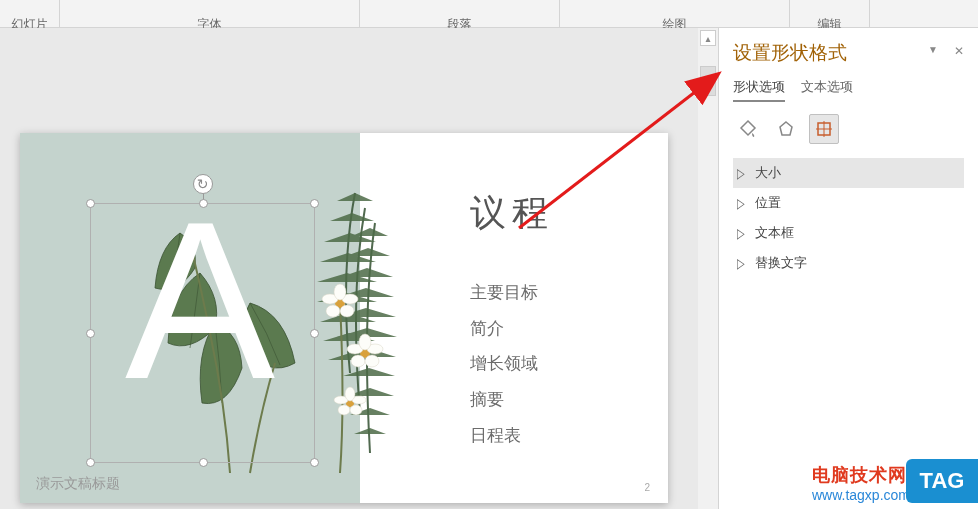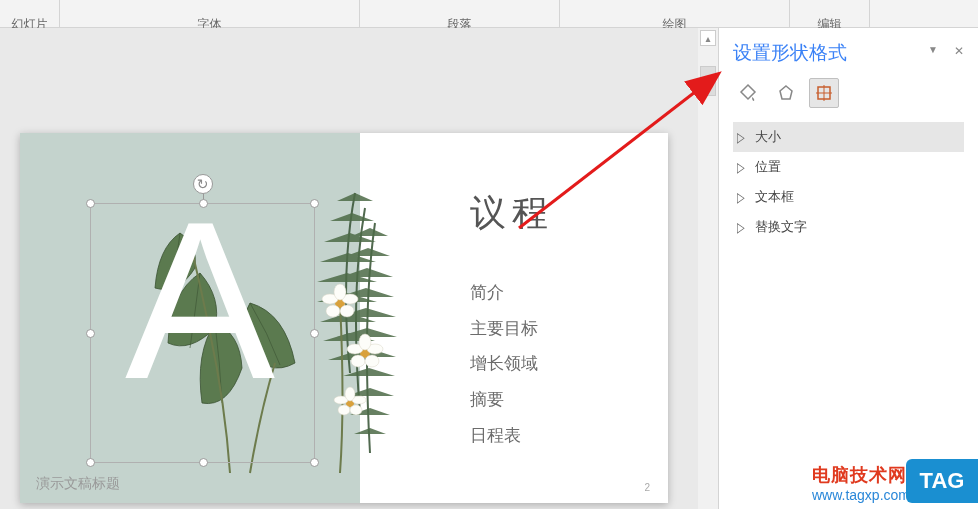--- a/index.html
+++ b/index.html
@@ -16,21 +16,21 @@
   .partial-top { position: absolute; top: -16px; right: 100px; display: flex; gap: 30px; color: #555; font-size: 12px; align-items: center; pointer-events:none; }
   .orange-circles { opacity:.35; }
   
   .workspace { display: flex; height: 481px; }
   .slide-area { flex: 1; background: #e9e9e9; position: relative; overflow: hidden; }
   .scroll-gutter { width: 20px; background: #f1f1f1; position: relative; }
   .scroll-btn { width: 16px; height: 16px; position: absolute; left: 2px; background: #fff; border: 1px solid #ccc; display:flex; align-items:center; justify-content:center; font-size:10px; color:#888; }
   .scroll-thumb { position:absolute; top: 38px; left:2px; width:16px; height:30px; background:#ddd; border:1px solid #ccc; }
   .right-pane { width: 260px; background: #fff; border-left: 1px solid #d4d4d4; padding: 12px 14px 0 14px; position: relative; }
   
-  .pane-title { color: #3b82f6; font-size: 19px; font-weight: normal; margin-bottom: 12px; display: flex; align-items: center; }
+  .pane-title { color: #a16207; font-size: 19px; font-weight: normal; margin-bottom: 12px; display: flex; align-items: center; }
   .pane-close { position: absolute; top: 16px; right: 14px; color: #888; font-size: 12px; cursor: pointer; }
   .pane-dropdown { position: absolute; top: 16px; right: 40px; color: #888; font-size: 10px; cursor: pointer; }
   .pane-tabs { display: flex; gap: 16px; font-size: 13px; margin-bottom: 12px; }
   .pane-tab { color: #666; cursor: pointer; padding-bottom: 4px; }
   .pane-tab.active { color: #444; border-bottom: 2px solid #888; }
   
   .pane-icons { display: flex; gap: 8px; margin-bottom: 14px; align-items: center; }
   .picon { width: 30px; height: 30px; display: flex; align-items: center; justify-content: center; cursor: pointer; border-radius: 2px; }
   .picon.active { background: #e6e6e6; border: 1px solid #c0c0c0; }
   
@@ -171,22 +171,22 @@
         <div class="handle hne"></div>
         <div class="handle hw"></div>
         <div class="handle he"></div>
         <div class="handle hsw"></div>
         <div class="handle hs"></div>
         <div class="handle hse"></div>
       </div>
 
       <div class="agenda-title">议程</div>
       <div class="agenda-list">
+        <div>主要目标</div>
         <div>简介</div>
-        <div>主要目标</div>
         <div>增长领域</div>
         <div>摘要</div>
         <div>日程表</div>
       </div>
       <div class="slide-footer">演示文稿标题</div>
       <div class="slide-num">2</div>
     </div>
   </div>
 
   <div class="scroll-gutter">
@@ -201,20 +201,24 @@
             <path d="M0 0 L12 5 L0 10 Z" fill="#e31b1b"></path>
           </marker>
         </defs>
       <line x1="20" y1="170" x2="218" y2="17" stroke="#e31b1b" stroke-width="3" marker-end="url(#ah)"></line>
     </svg>
 
     <div class="pane-title">设置形状格式</div>
     <span class="pane-dropdown">▼</span>
     <span class="pane-close">✕</span>
 
+    <div class="pane-tabs">
+      <div class="pane-tab active">形状选项</div>
+      <div class="pane-tab">文本选项</div>
+    </div>
 
     <div class="pane-icons">
       <div class="picon">
         <svg width="20" height="20">
             <path d="M10 2 L17 9 L10 16 L3 9 Z" fill="none" stroke="#888" stroke-width="1.5"></path>
             <path d="M14 14 Q17 16 16 18 Q14 18 14 14" fill="#888"></path>
           </svg>
       </div>
       <div class="picon">
         <svg width="20" height="20">

